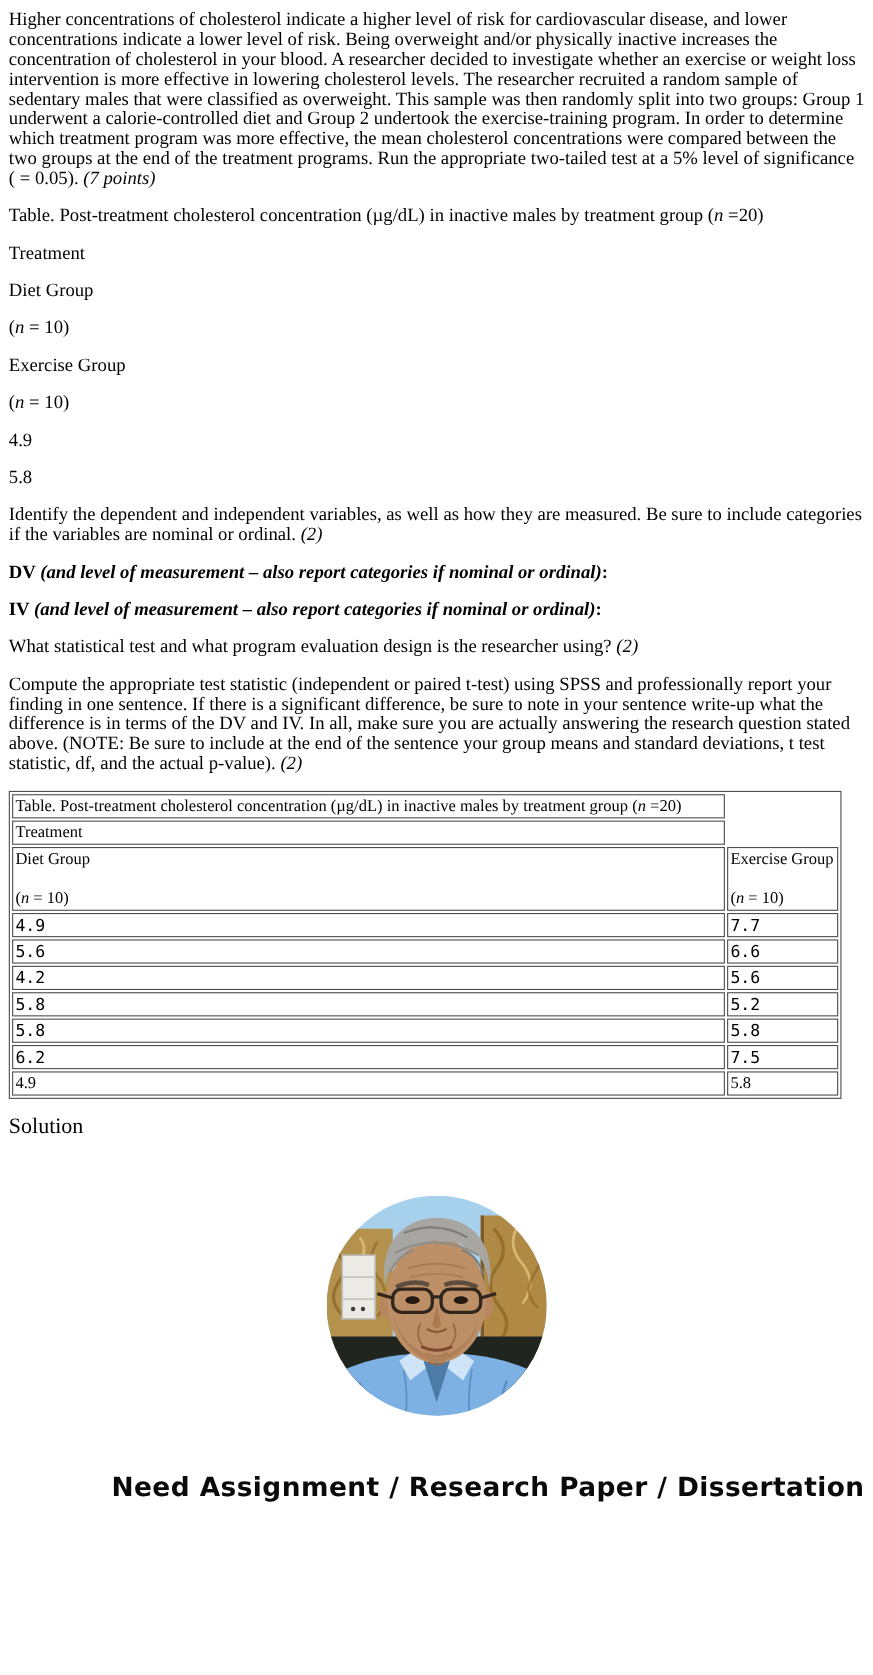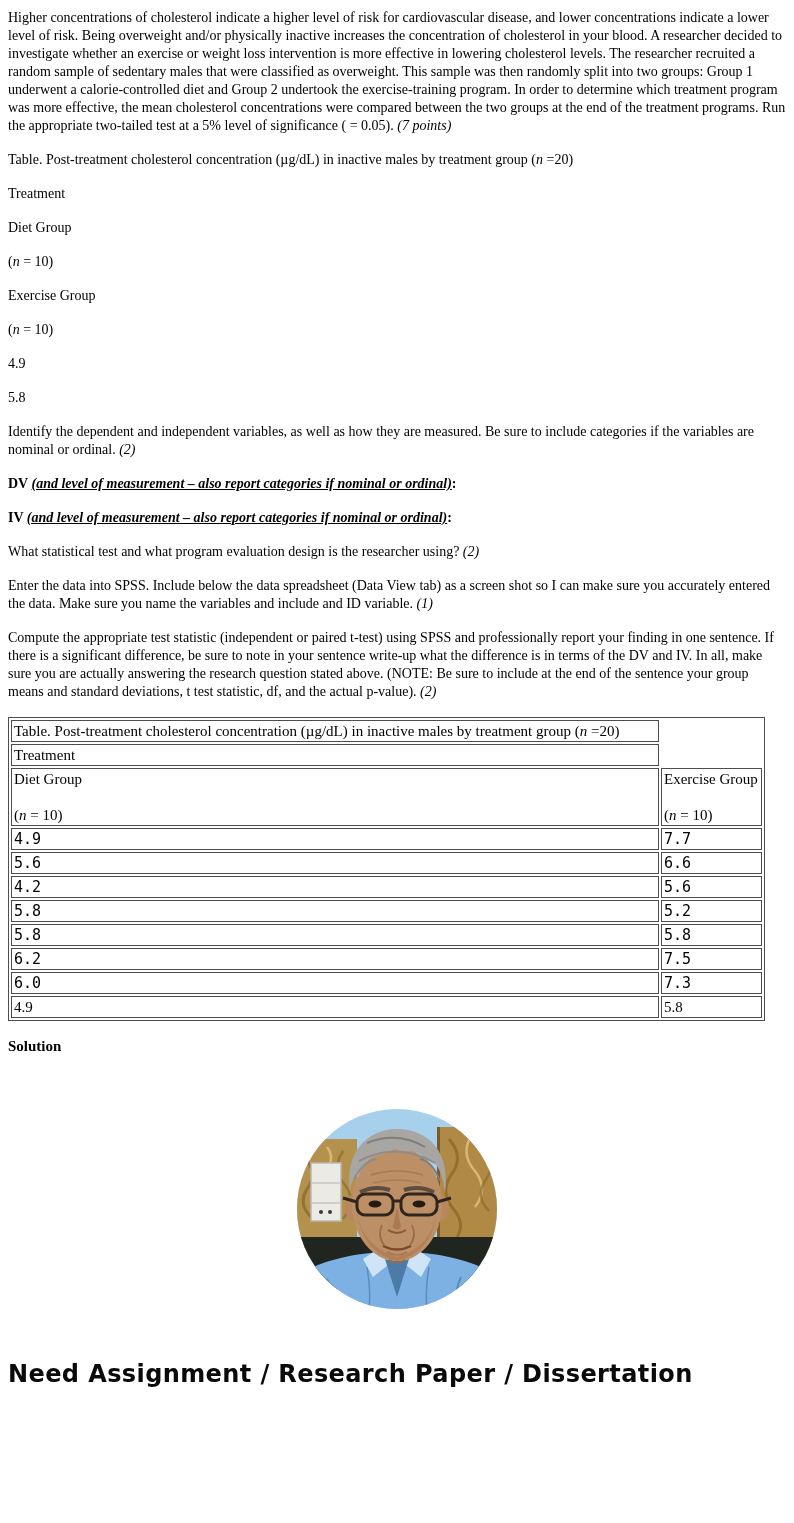--- a/index.html
+++ b/index.html
@@ -1,38 +1,38 @@
 <!DOCTYPE html>
 <html><head>
 <meta charset="utf-8">
 <style>
   html,body{margin:0;padding:0;background:#ffffff;}
   body{width:794px;height:1523px;overflow:hidden;color:#000;
        font-family:"Liberation Serif",serif;}
   .page{padding:8px;}
-  p{margin:16px 0;font-size:14px;line-height:18px;}
+  p{margin:16px 0;font-size:17px;line-height:18px;}
   p.first{margin-top:1px;}
   .i{font-style:italic;}
   .b{font-weight:bold;margin-top:11px;}
-  .bi{font-weight:bold;font-style:italic;text-decoration:underline;}
+  .bi{font-weight:bold;font-style:italic;}
 
   table.data{border-collapse:separate;border-spacing:2px;
              border:1px solid #4d4d4d;width:757px;margin:2px 0 16px 0;}
   table.data td{border:1px solid #4d4d4d;padding:1px 2px;
                 font-size:15px;line-height:18px;vertical-align:top;}
   td.mono{font-family:"DejaVu Sans Mono",monospace;
           font-size:15px;line-height:16px;padding:1px 2px 1px 18px;}
   .blank{height:18px;}
 
-  .solution{font-weight:bold;font-size:15px;line-height:18px;margin:16px 0;}
+  .solution{font-weight:normal;font-size:20px;line-height:18px;margin:16px 0;}
 
   .portrait-wrap{margin:54px auto 0 auto;width:200px;height:200px;}
   .portrait-wrap svg{display:block;}
 
-  .footer{margin-top:50px;text-align:left;
+  .footer{margin-top:50px;text-align:right;
           font-family:"DejaVu Sans",sans-serif;font-weight:bold;
           font-size:24px;line-height:30px;letter-spacing:0.4px;color:#0a0a0a;}
 </style>
 </head>
 <body>
 
 <div class="page">
 
   <p class="first"><span>Higher concentrations of cholesterol indicate a higher level of risk for cardiovascular disease, and lower concentrations indicate a lower level of risk. Being overweight and/or physically inactive increases the concentration of cholesterol in your blood. A researcher decided to investigate whether an exercise or weight loss intervention is more effective in lowering cholesterol levels. The researcher recruited a random sample of sedentary males that were classified as overweight. This sample was then randomly split into two groups: Group 1 underwent a calorie-controlled diet and Group 2 undertook the exercise-training program. In order to determine which treatment program was more effective, the mean cholesterol concentrations were compared between the two groups at the end of the treatment programs. Run the appropriate two-tailed test at a 5% level of significance ( = 0.05). </span><span class="i">(7 points)</span></p>
 
@@ -42,21 +42,20 @@
   <p><span>(</span><span class="i">n</span><span> = 10)</span></p>
   <p><span>Exercise Group</span></p>
   <p><span>(</span><span class="i">n</span><span> = 10)</span></p>
   <p><span>4.9</span></p>
   <p><span>5.8</span></p>
 
   <p><span>Identify the dependent and independent variables, as well as how they are measured. Be sure to include categories if the variables are nominal or ordinal. </span><span class="i">(2)</span></p>
   <p><span class="b">DV </span><span class="bi">(and level of measurement – also report categories if nominal or ordinal)</span><span class="b">:</span></p>
   <p><span class="b">IV </span><span class="bi">(and level of measurement – also report categories if nominal or ordinal)</span><span class="b">:</span></p>
   <p><span>What statistical test and what program evaluation design is the researcher using? </span><span class="i">(2)</span></p>
-  <p><span>Enter the data into SPSS. Include below the data spreadsheet (Data View tab) as a screen shot so I can make sure you accurately entered the data. Make sure you name the variables and include and ID variable. </span><span class="i">(1)</span></p>
   <p><span>Compute the appropriate test statistic (independent or paired t-test) using SPSS and professionally report your finding in one sentence. If there is a significant difference, be sure to note in your sentence write-up what the difference is in terms of the DV and IV. In all, make sure you are actually answering the research question stated above. (NOTE: Be sure to include at the end of the sentence your group means and standard deviations, t test statistic, df, and the actual p-value). </span><span class="i">(2)</span></p>
 
   <table class="data">
     <colgroup>
         <col style="width:648px">
         <col style="width:101px">
       </colgroup>
     <tbody>
         <tr>
       <td><span>Table. Post-treatment cholesterol concentration (µg/dL) in inactive males by treatment group (</span><span class="i">n</span><span> =20)</span></td>
@@ -95,24 +94,20 @@
           <td class="mono">5.2</td>
         </tr>
         <tr>
           <td class="mono">5.8</td>
           <td class="mono">5.8</td>
         </tr>
         <tr>
           <td class="mono">6.2</td>
           <td class="mono">7.5</td>
         </tr>
-        <tr>
-          <td class="mono">6.0</td>
-          <td class="mono"> 7.3</td>
-        </tr>
       </tbody>
     <tbody>
         <tr>
       <td>4.9</td>
       <td>5.8</td>
     </tr>
   </tbody>
     </table>
 
   <p class="solution">Solution</p>

